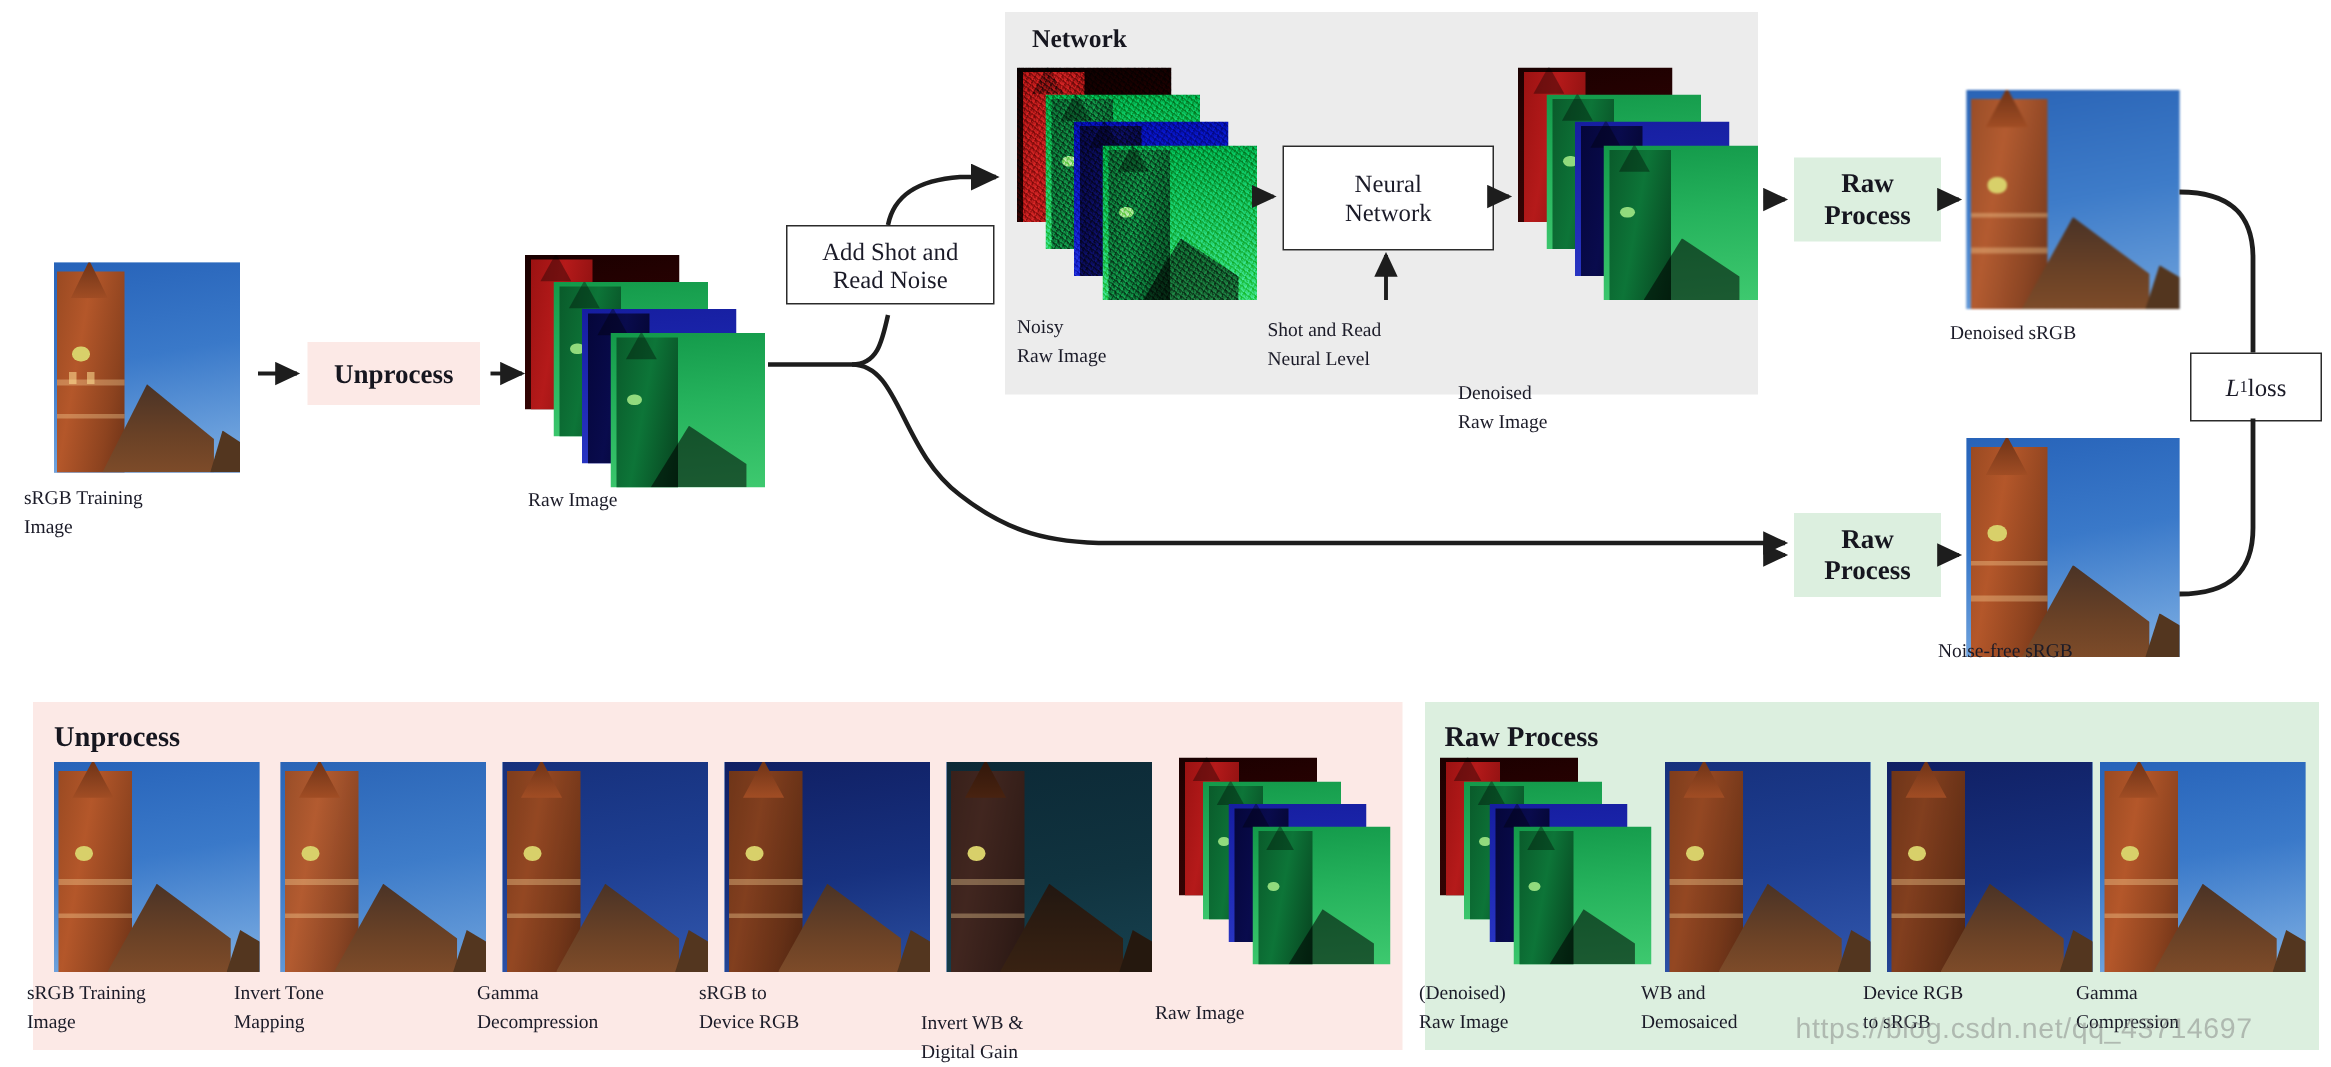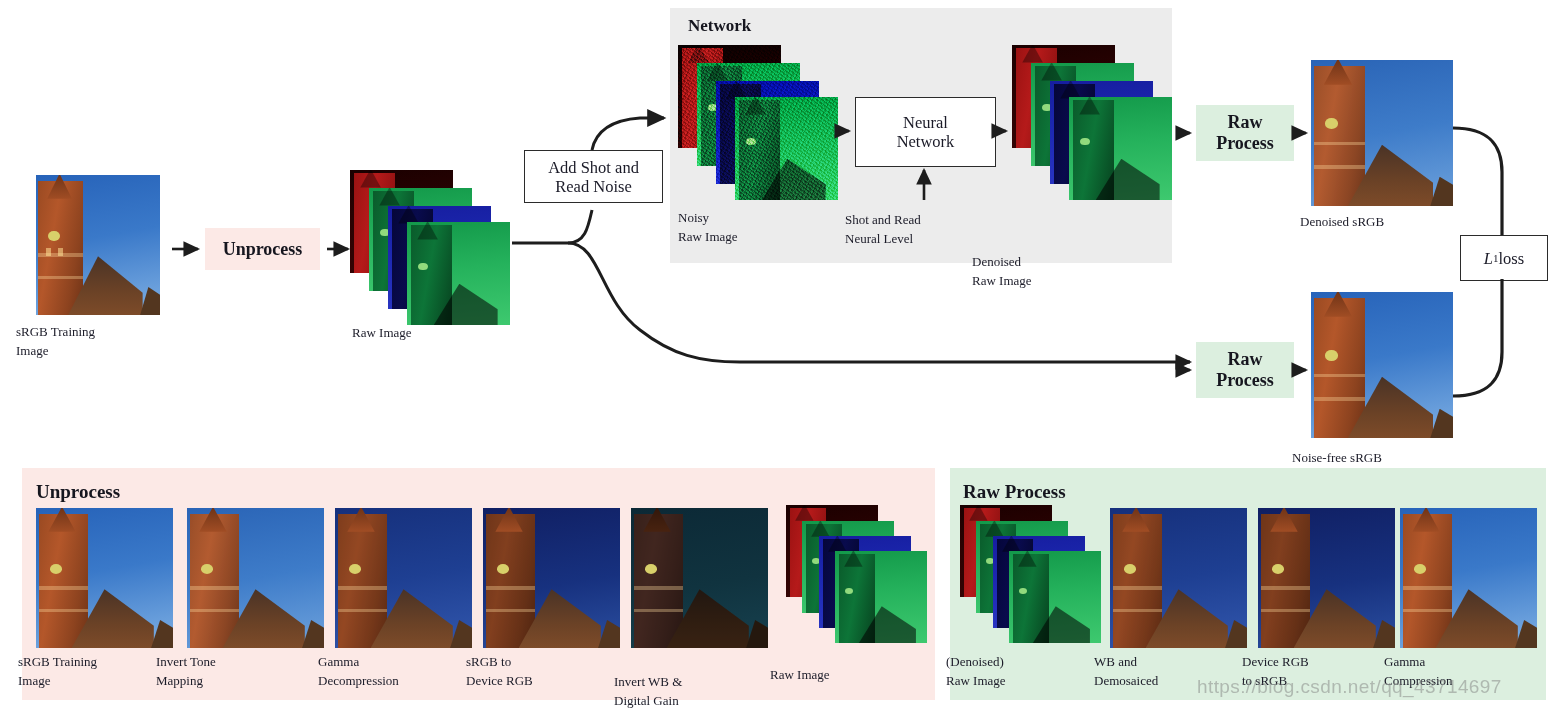--- a/index.html
+++ b/index.html
@@ -236,21 +236,21 @@
 <div class="photo v-bright" style="left:1311px;top:292px;width:142px;height:146px;">
   <div class="sky"></div>
     <div class="tower"></div>
     <div class="spire"></div>
   <div class="roof"></div>
     <div class="roof2"></div>
     <div class="dot"></div>
   <div class="band" style="top:56%"></div>
     <div class="band" style="top:72%"></div>
 </div>
-<div class="cap" style="left:1292px;top:448px;width:182px;">Noise-free sRGB</div>
+<div class="cap" style="left:1292px;top:424px;width:182px;">Noise-free sRGB</div>
 
 <div class="linebox" style="left:1460px;top:235px;width:86px;height:44px;">
   <span style="font-style:italic;">L</span>
     <span style="font-size:11px;vertical-align:sub;">1</span>
     <span> loss</span>
 </div>
 
 <svg class="overlay">
   <defs>
     <marker id="ah" markerWidth="7" markerHeight="7" refX="5.6" refY="3" orient="auto">

